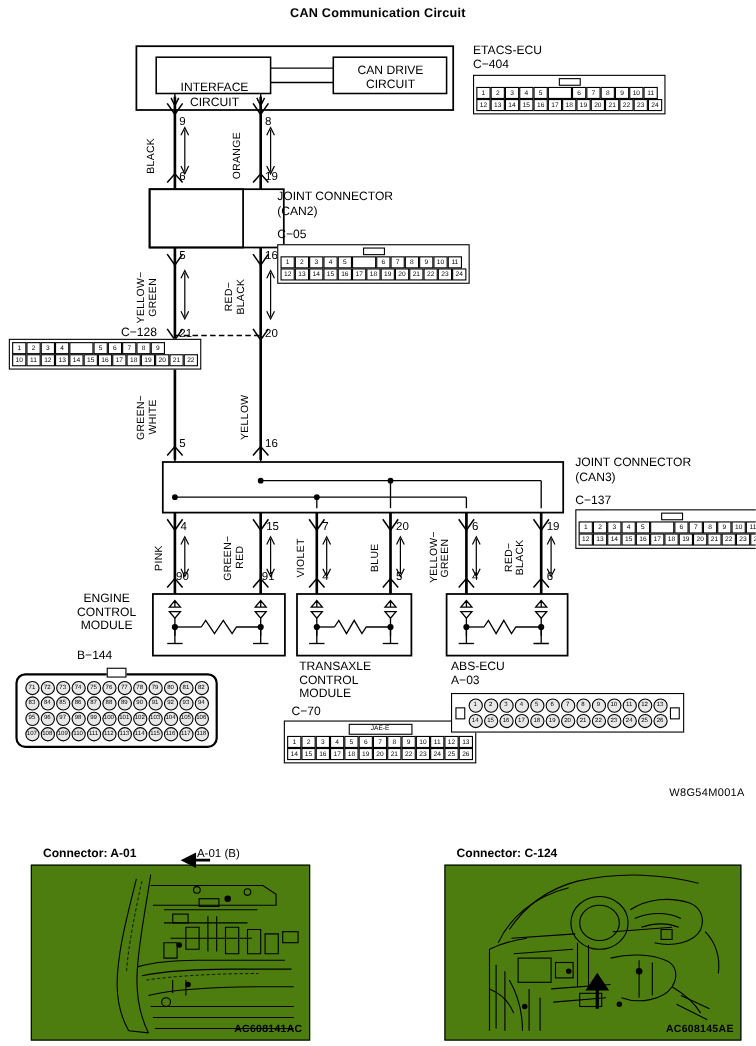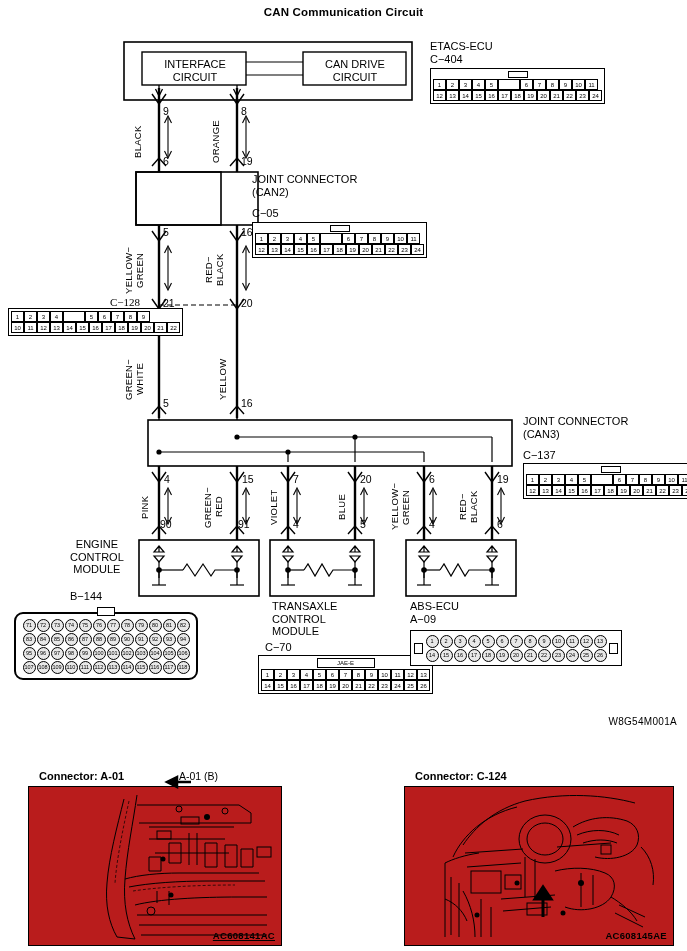--- a/index.html
+++ b/index.html
@@ -9,21 +9,21 @@
   #title{left:0;top:6px;width:687px;text-align:center;
          font-size:11.5px;font-weight:bold;letter-spacing:.2px;}
   .lbl{font-size:11px;line-height:12.5px;white-space:pre;}
   .num{font-size:10.5px;line-height:11px;}
   
   .vcap{font-size:9.5px;line-height:10.5px;letter-spacing:.3px;
         writing-mode:vertical-rl;transform:rotate(180deg);
         text-align:center;white-space:pre;}
   svg{display:block;}
   #refcode{right:10px;top:716px;font-size:10px;letter-spacing:.3px;}
-  .panel{border:1.4px solid #000;background:#b91c1c;}
+  .panel{border:1.4px solid #000;background:#4d7c0f;}
   .pcap{font-size:11px;font-weight:bold;}
   .pcode{font-size:9.5px;font-weight:bold;letter-spacing:.3px;}
 </style>
 </head>
 <body>
 
 <div class="abs" id="title">CAN Communication Circuit</div>
 
 <div class="abs" style="left:0;top:0;">
 <svg width="687" height="740" viewBox="0 0 687 740">
@@ -207,50 +207,50 @@
 
   <g stroke="#000" fill="none" stroke-width="1.3">
     <line x1="159" y1="85" x2="159" y2="95"></line>
     <path d="M155.5,89 L159,96 L162.5,89"></path>
     <line x1="237" y1="85" x2="237" y2="95"></line>
     <path d="M233.5,89 L237,96 L240.5,89"></path>
   </g>
 </svg>
 </div>
 
-<div class="abs lbl" style="left:158px;top:58px;width:74px;text-align:center;">INTERFACE
+<div class="abs lbl" style="left:158px;top:74px;width:74px;text-align:center;">INTERFACE
 CIRCUIT</div>
 <div class="abs lbl" style="left:312px;top:58px;width:86px;text-align:center;">CAN DRIVE
 CIRCUIT</div>
 
 <div class="abs lbl" style="left:430px;top:40px;text-align:right;">ETACS-ECU</div>
 <div class="abs lbl" style="left:430px;top:53px;">C−404</div>
 
 <div class="abs lbl" style="left:252px;top:173px;">JOINT CONNECTOR
 (CAN2)</div>
 <div class="abs lbl" style="left:252px;top:207px;">C−05</div>
 
 <div class="abs lbl" style="left:523px;top:415px;">JOINT CONNECTOR
 (CAN3)</div>
 <div class="abs lbl" style="left:523px;top:449px;">C−137</div>
 
-<div class="abs lbl" style="left:110px;top:296px;font-family:Liberation Serif, serif;">C−128</div>
+<div class="abs lbl" style="left:110px;top:296px;">C−128</div>
 
 <div class="abs lbl" style="left:70px;top:538px;text-align:center;">ENGINE
 CONTROL
 MODULE</div>
 <div class="abs lbl" style="left:70px;top:590px;">B−144</div>
 
 <div class="abs lbl" style="left:272px;top:600px;">TRANSAXLE
 CONTROL
 MODULE</div>
 <div class="abs lbl" style="left:265px;top:641px;">C−70</div>
 
 <div class="abs lbl" style="left:410px;top:600px;">ABS-ECU</div>
-<div class="abs lbl" style="left:410px;top:613px;">A−09</div>
+<div class="abs lbl" style="left:410px;top:613px;">A−03</div>
 
 <div class="abs vcap" style="left:133px;top:112px;height:60px;">BLACK</div>
 <div class="abs vcap" style="left:211px;top:112px;height:60px;">ORANGE</div>
 <div class="abs vcap" style="left:124px;top:240px;height:60px;">YELLOW−
 GREEN</div>
 <div class="abs vcap" style="left:204px;top:240px;height:60px;">RED−
 BLACK</div>
 <div class="abs vcap" style="left:124px;top:348px;height:62px;">GREEN−
 WHITE</div>
 <div class="abs vcap" style="left:218px;top:348px;height:62px;">YELLOW</div>
@@ -618,21 +618,21 @@
       <circle cx="142" cy="108" r="2.5"></circle>
     </g>
   </svg>
   <div class="abs pcap" style="left:8px;top:-17px;background:#fff;padding:0 2px;">Connector: A-01</div>
   <div class="abs" style="left:118px;top:-14px;">
     <svg width="110" height="18" viewBox="0 0 110 18">
       <path d="M44,9 L22,9 M30,4 L20,9 L30,14 Z" stroke="#000" fill="#000" stroke-width="2.5"></path>
     </svg>
   </div>
   <div class="abs pcap" style="left:150px;top:-17px;font-weight:normal;font-size:10.5px;">A-01 (B)</div>
-  <div class="abs pcode" style="right:6px;bottom:4px;text-decoration:underline;">AC608141AC</div>
+  <div class="abs pcode" style="right:6px;bottom:4px;">AC608141AC</div>
 </div>
 
 <div class="abs panel" style="left:388px;top:786px;width:268px;height:158px;margin-left:16px;">
   <svg width="266" height="156" viewBox="0 0 266 156">
     <g stroke="#000" fill="none" stroke-width="1">
       <path d="M58,58 C70,40 90,22 120,14 C160,5 200,8 230,16"></path>
       <path d="M48,70 C58,48 80,28 112,20"></path>
       <path d="M40,76 L40,150"></path>
       <path d="M40,76 C48,72 60,68 74,66"></path>
       <path d="M46,90 L46,148 M54,96 L54,150"></path>

